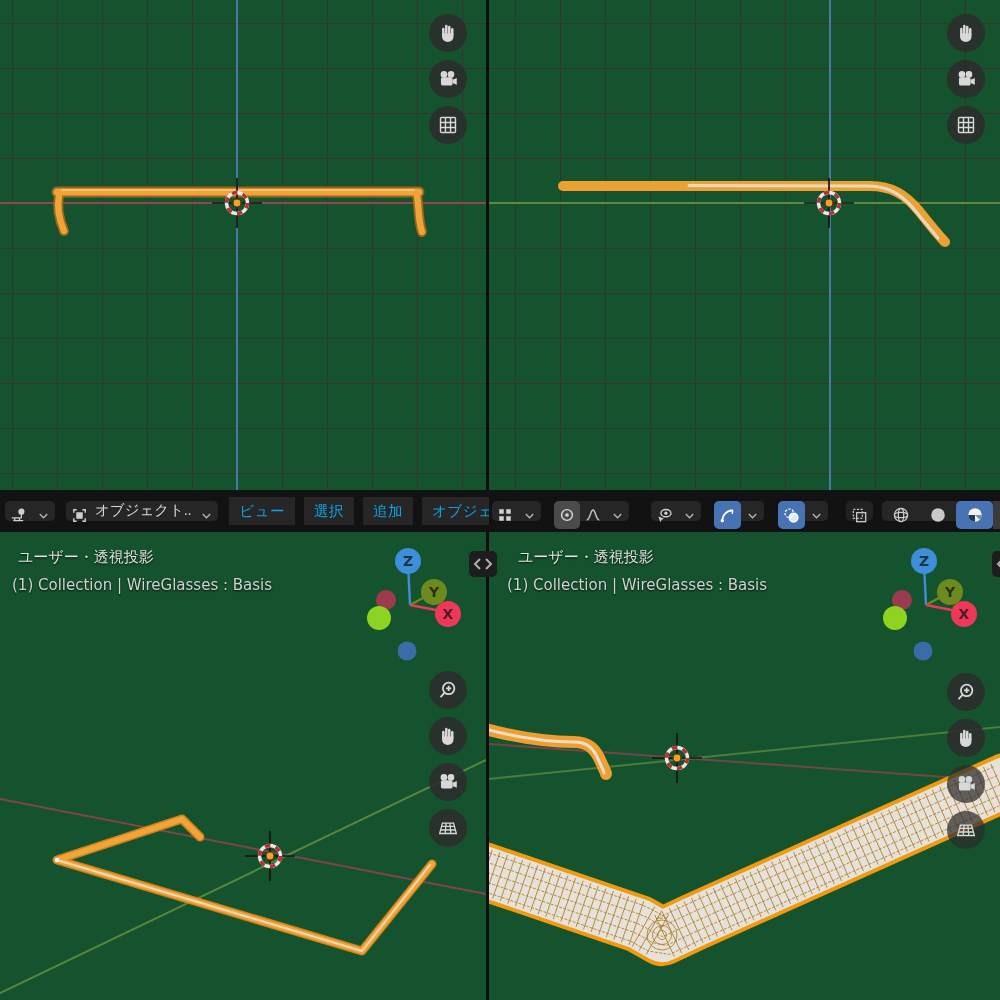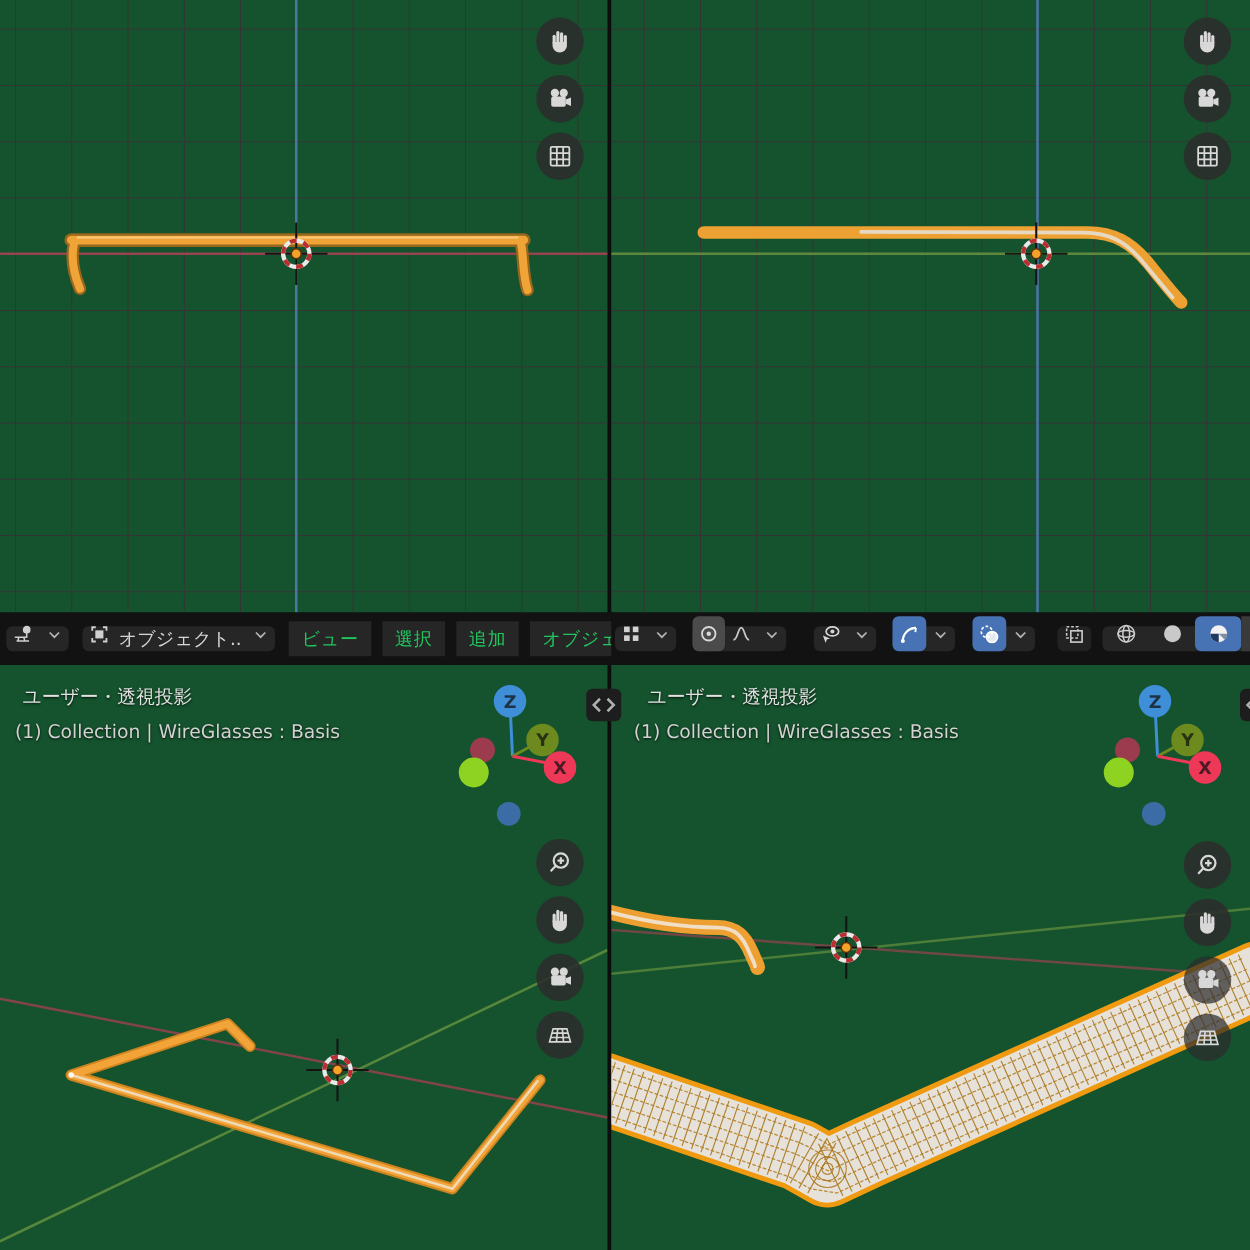--- a/index.html
+++ b/index.html
@@ -17,26 +17,26 @@
   #vp-bl{left:0;top:532px;width:486px;height:468px;}
   #vp-br{left:489px;top:532px;width:511px;height:468px;}
   .axis-h,.axis-v{position:absolute;opacity:.9;}
   .axis-h{left:0;right:0;height:2px;}
   .axis-v{top:0;bottom:0;width:2px;}
   .vpsvg{position:absolute;left:0;top:0;}
   
   .strip{position:absolute;top:490px;height:42px;background:#121212;display:flex;align-items:center;overflow:hidden;}
   #strip-left{left:0;width:486px;padding-left:5px;}
   #strip-right{left:489px;width:511px;padding-left:3px;}
-  .grp{display:flex;align-items:flex-end;background:#262626;border-radius:5px;height:20px;margin-right:11px;flex:0 0 auto;}
+  .grp{display:flex;align-items:flex-start;background:#262626;border-radius:5px;height:20px;margin-right:11px;flex:0 0 auto;font-family:Liberation Serif, serif;}
   .hbtn{display:flex;align-items:center;justify-content:center;height:28px;padding:0 4px;border-radius:5px;flex:0 0 auto;}
   .hbtn.on{background:#4772b3;}
   .hbtn.soft{background:#4b4b4b;}
   .menu-btn{display:flex;align-items:center;height:28px;background:#262626;border-radius:0;
-            padding:0 10px;margin-right:9px;color:#22c55e;font-size:14.5px;letter-spacing:.5px;white-space:nowrap;flex:0 0 auto;}
+            padding:0 10px;margin-right:9px;color:#0ea5e9;font-size:14.5px;letter-spacing:.5px;white-space:nowrap;flex:0 0 auto;}
   .mode-label{color:#d6d6d6;font-size:14.5px;white-space:nowrap;padding:0 4px 0 2px;}
   .hicon{display:block;}
   
   .navcol{position:absolute;display:flex;flex-direction:column;gap:8px;}
   .navbtn{width:38px;height:38px;border-radius:50%;background:rgba(44,44,44,.88);
           display:flex;align-items:center;justify-content:center;}
   .navbtn svg{width:22px;height:22px;}
   
   .view-label{position:absolute;color:#e2e2e2;font-size:15px;text-shadow:0 1px 2px rgba(0,0,0,.85);white-space:nowrap;}
   .ctx-label{position:absolute;color:#d2d2d2;font-size:15px;text-shadow:0 1px 2px rgba(0,0,0,.85);white-space:nowrap;}

